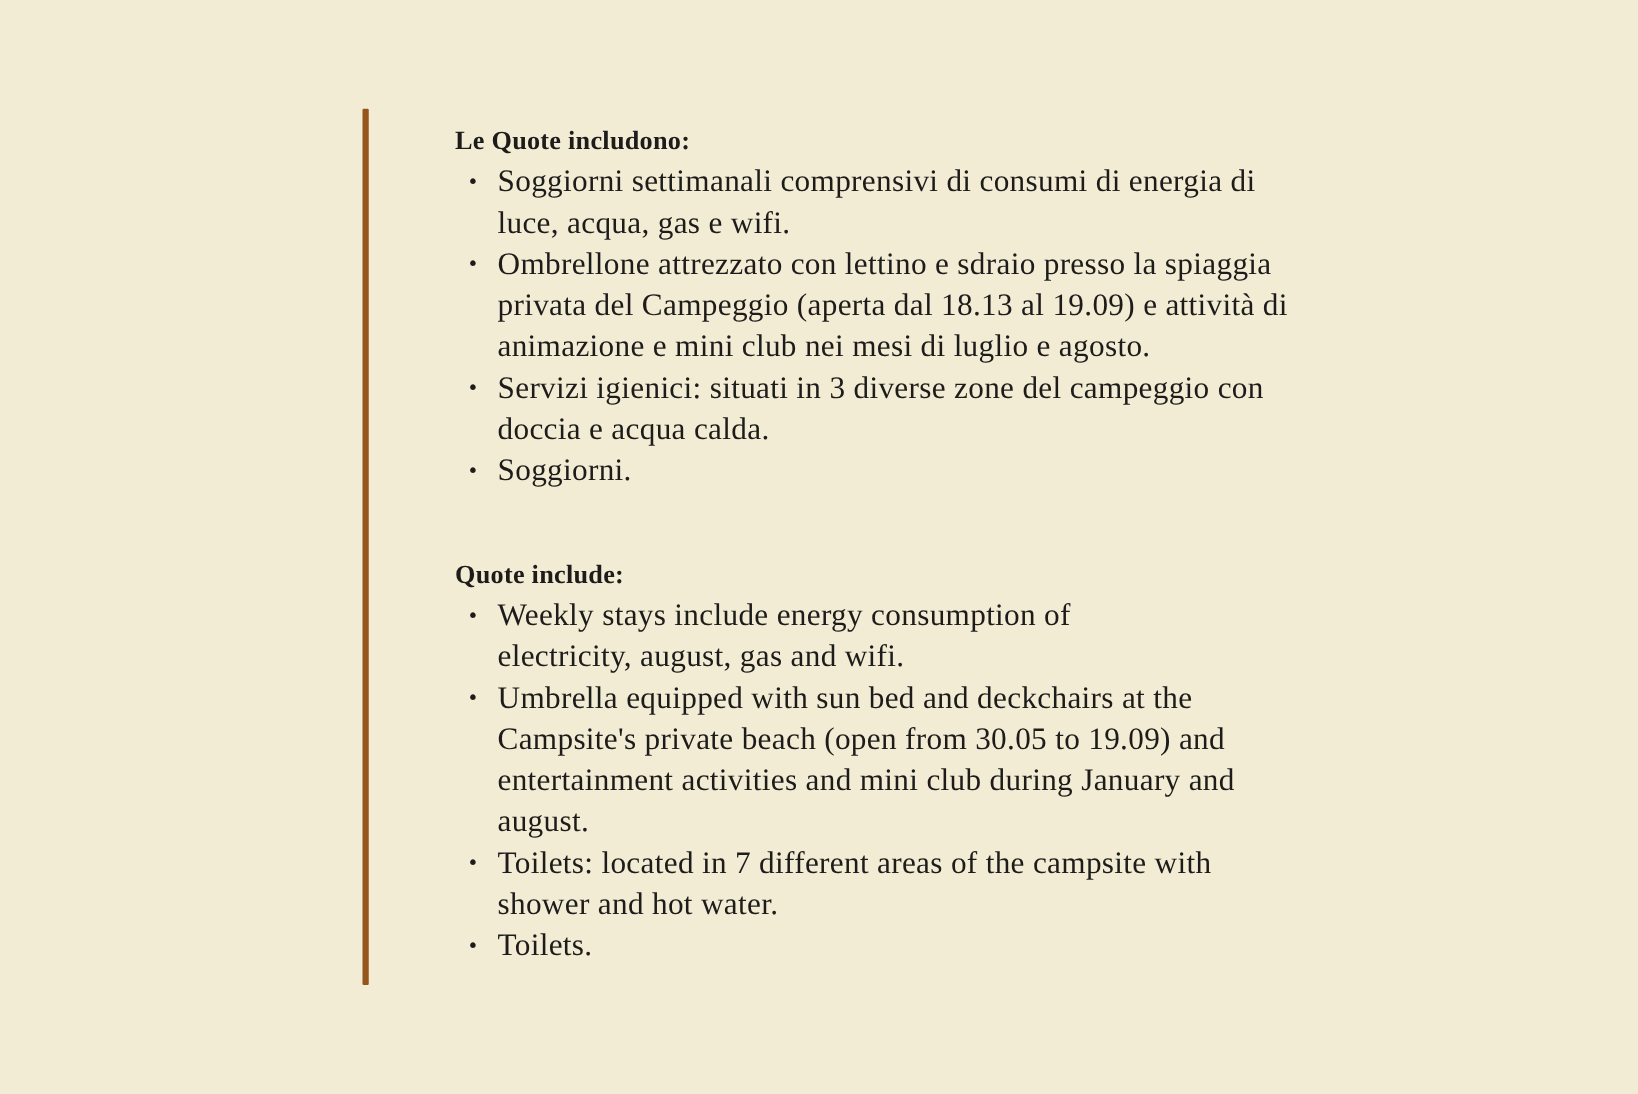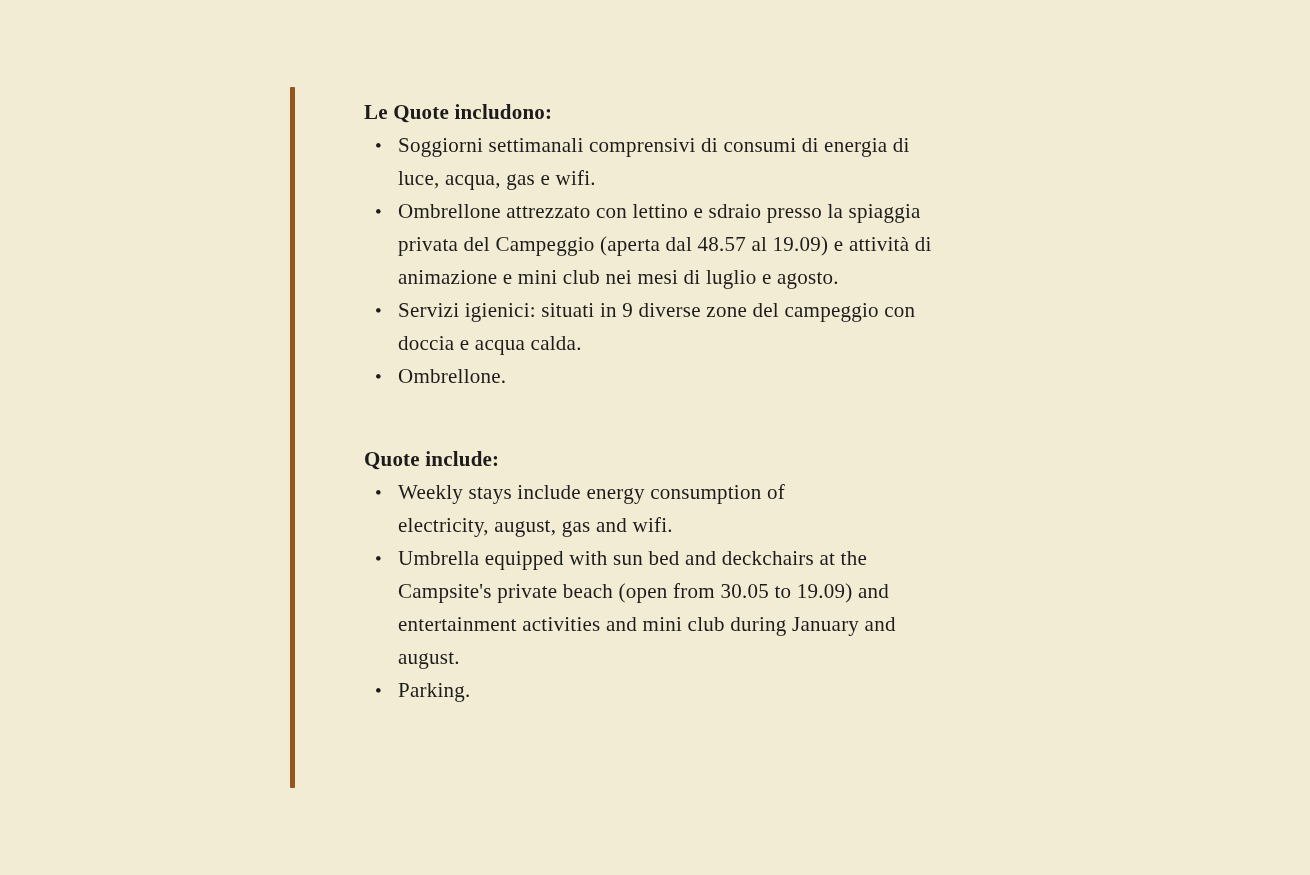--- a/index.html
+++ b/index.html
@@ -50,21 +50,21 @@
     letter-spacing: 0.2px;
   }
   ul.bullet-list {
     margin: 0;
     padding: 0;
     list-style: none;
   }
   ul.bullet-list li {
     position: relative;
     padding-left: 34px;
-    font-size: 21px;
+    font-size: 25px;
     line-height: 33px;
     letter-spacing: 0.25px;
     white-space: pre-line;
   }
   ul.bullet-list li::before {
     content: "\2022";
     position: absolute;
     left: 11px;
     top: 0;
     font-size: 19px;
@@ -76,33 +76,35 @@
 
 <div class="slide">
   <div class="accent-bar"></div>
   <div class="content">
     <section class="text-section">
       <h2 class="section-heading">Le Quote includono:</h2>
       <ul class="bullet-list">
           <li>Soggiorni settimanali comprensivi di consumi di energia di
 luce, acqua, gas e wifi.</li>
           <li>Ombrellone attrezzato con lettino e sdraio presso la spiaggia
-privata del Campeggio (aperta dal 48.57 al 19.09) e attività di
+privata del Campeggio (aperta dal 18.13 al 19.09) e attività di
 animazione e mini club nei mesi di luglio e agosto.</li>
-          <li>Servizi igienici: situati in 9 diverse zone del campeggio con
+          <li>Servizi igienici: situati in 3 diverse zone del campeggio con
 doccia e acqua calda.</li>
-          <li>Ombrellone.</li>
+          <li>Soggiorni.</li>
         </ul>
     </section>
     <section class="text-section">
       <h2 class="section-heading">Quote include:</h2>
       <ul class="bullet-list">
           <li>Weekly stays include energy consumption of
 electricity, august, gas and wifi.</li>
           <li>Umbrella equipped with sun bed and deckchairs at the
 Campsite's private beach (open from 30.05 to 19.09) and
 entertainment activities and mini club during January and
 august.</li>
-          <li>Parking.</li>
+          <li>Toilets: located in 7 different areas of the campsite with
+shower and hot water.</li>
+          <li>Toilets.</li>
         </ul>
     </section>
   </div>
 </div>
 
 </body></html>

